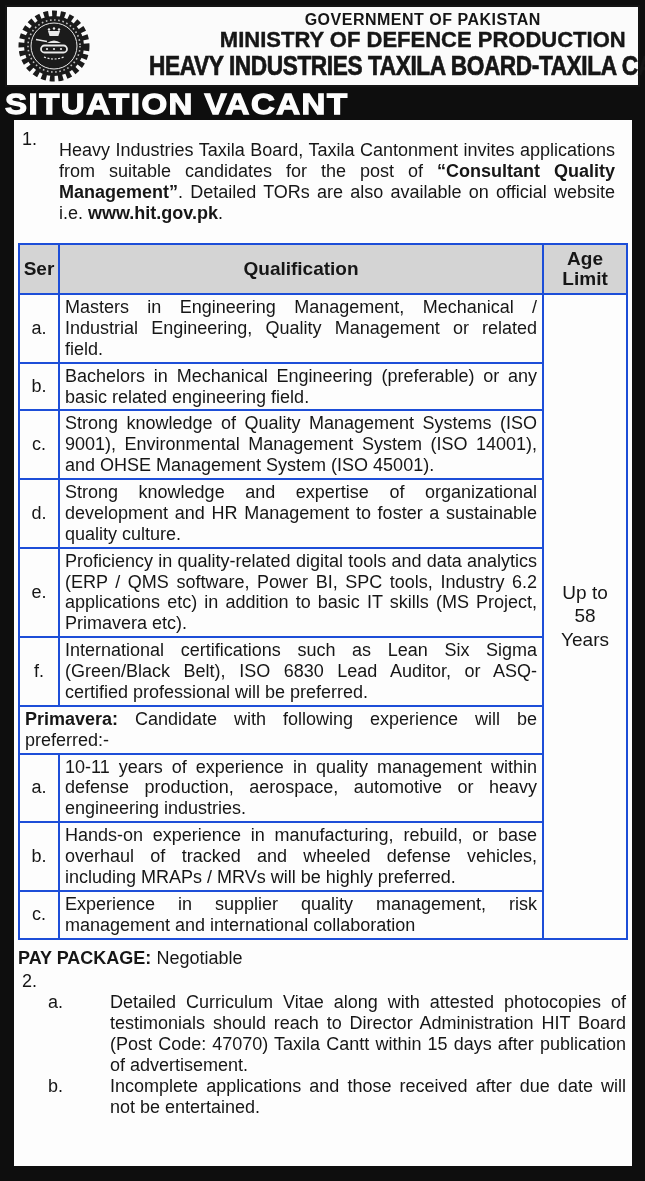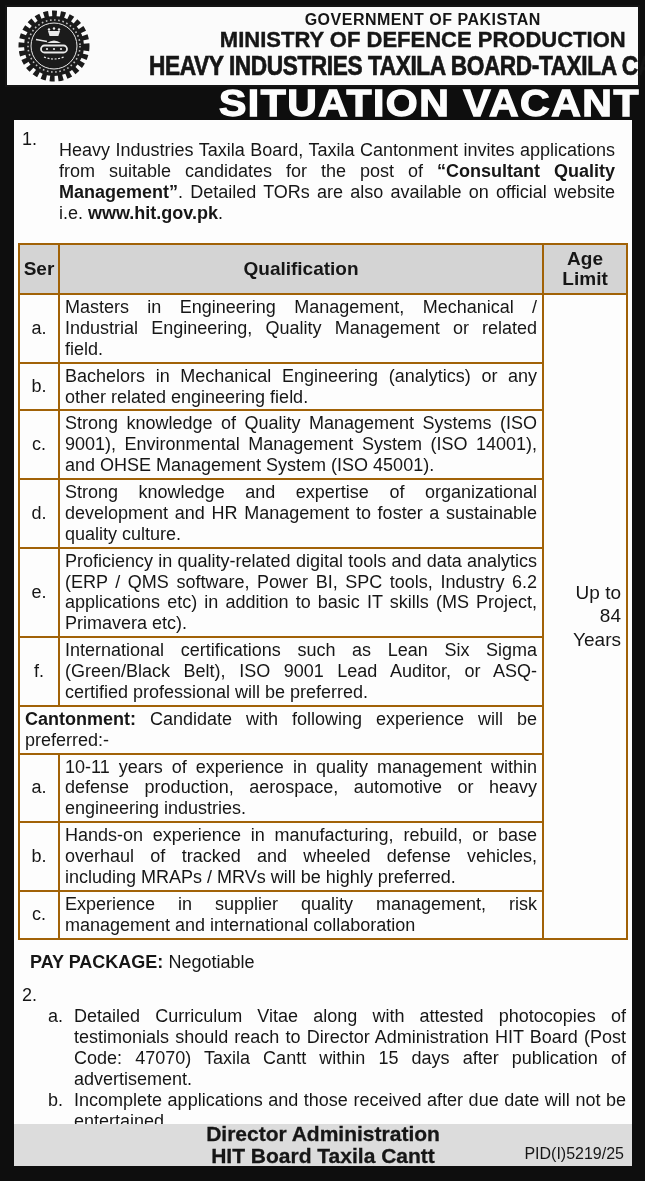--- a/index.html
+++ b/index.html
@@ -28,23 +28,23 @@
   .hdr1{font-size:16px;font-weight:700;letter-spacing:.5px;}
   .hdr2{font-size:22px;font-weight:700;letter-spacing:0;-webkit-text-stroke:.4px #161616;}
   .hdr3{
     font-size:27px;font-weight:700;white-space:nowrap;
     display:inline-block;transform:scaleX(.84);transform-origin:50% 50%;
     -webkit-text-stroke:.7px #161616;letter-spacing:-.5px;
   }
   
   .banner{
     height:33px;flex:0 0 33px;
-    display:flex;align-items:center;justify-content:flex-end;
+    display:flex;align-items:center;justify-content:flex-start;
     background:#0e0e0e;color:#fdfdfd;
-    font-size:41px;font-weight:700;letter-spacing:1.5px;
+    font-size:33px;font-weight:700;letter-spacing:1.5px;
     -webkit-text-stroke:1.4px #fdfdfd;
   }
   .banner span{display:inline-block;transform:scaleY(.92);}
   
   .content{
     background:#fdfdfd;
     margin:0 8px 0 9px;
     flex:1 1 auto;
     box-sizing:border-box;
     padding:9px 4px 4px 4px;
@@ -55,42 +55,42 @@
   .hang .gut{flex:0 0 30px;padding-left:4px;box-sizing:border-box;}
   .hang .txt{flex:1;text-align:justify;padding-right:2px;}
   b,.b{font-weight:700;}
   
   table.vac{
     border-collapse:collapse;
     width:610px;margin:4px 0 8px 0;
     font-size:18px;line-height:1.16;
   }
   table.vac th,table.vac td{
-    border:2px solid #a16207;
+    border:2px solid #1d4ed8;
     padding:2px 5px;
     vertical-align:middle;
     box-sizing:border-box;
   }
   table.vac th{background:#d4d4d4;font-size:19px;line-height:1.05;padding:4px 2px;}
   .col-ser{width:40px;text-align:center;}
   .col-qual{width:486px;}
   .col-age{width:84px;text-align:center;}
   td.qual{text-align:justify;}
   td.ser{text-align:center;}
-  td.age{text-align:right;font-size:19px;line-height:1.25;vertical-align:middle;}
+  td.age{text-align:center;font-size:19px;line-height:1.25;vertical-align:middle;}
   td.exphead{text-align:justify;padding:2px 5px;}
   
-  .details p{margin:12px;text-align:justify;}
+  .details p{margin:0;text-align:justify;}
   .terms-title{display:flex;margin-top:2px;}
   .terms-title .gut{flex:0 0 30px;padding-left:4px;box-sizing:border-box;}
   .terms{margin:0;}
   .term{display:flex;margin:0;}
   .term .spacer{flex:0 0 30px;}
   .term .gut{flex:0 0 26px;}
-  .term .txt{flex:1;text-align:justify;padding-right:2px;}
+  .term .txt{flex:1;text-align:justify;padding-right:2px;margin-left:36px;}
   
   .footer{
     margin:0 8px 0 9px;
     flex:0 0 42px;height:42px;
     background:#dcdcdc;
     position:relative;
     display:flex;flex-direction:column;align-items:center;justify-content:center;
     line-height:1.05;
   }
   .footer .f1,.footer .f2{font-weight:700;font-size:21px;-webkit-text-stroke:.3px #161616;}
@@ -155,45 +155,45 @@
           <tr>
         <th>Ser</th>
         <th>Qualification</th>
         <th>Age Limit</th>
       </tr>
       <tr>
         <td class="ser">a.</td>
         <td class="qual">Masters in Engineering Management, Mechanical / Industrial Engineering, Quality Management or related field.</td>
         <td class="age" rowspan="10">
           <div>Up to</div>
-          <div>84 Years</div>
+          <div>58 Years</div>
         </td>
       </tr>
       <tr>
         <td class="ser">b.</td>
-        <td class="qual">Bachelors in Mechanical Engineering (analytics) or any other related engineering field.</td>
+        <td class="qual">Bachelors in Mechanical Engineering (preferable) or any basic related engineering field.</td>
       </tr>
       <tr>
         <td class="ser">c.</td>
         <td class="qual">Strong knowledge of Quality Management Systems (ISO 9001), Environmental Management System (ISO 14001), and OHSE Management System (ISO 45001).</td>
       </tr>
       <tr>
         <td class="ser">d.</td>
         <td class="qual">Strong knowledge and expertise of organizational development and HR Management to foster a sustainable quality culture.</td>
       </tr>
       <tr>
         <td class="ser">e.</td>
         <td class="qual">Proficiency in quality-related digital tools and data analytics (ERP / QMS software, Power BI, SPC tools, Industry 6.2 applications etc) in addition to basic IT skills (MS Project, Primavera etc).</td>
       </tr>
       <tr>
         <td class="ser">f.</td>
-        <td class="qual">International certifications such as Lean Six Sigma (Green/Black Belt), ISO 9001 Lead Auditor, or ASQ-certified professional will be preferred.</td>
-      </tr>
-      <tr>
-        <td class="exphead" colspan="2"><b>Cantonment:</b><span> Candidate with following experience will be preferred:-</span></td>
+        <td class="qual">International certifications such as Lean Six Sigma (Green/Black Belt), ISO 6830 Lead Auditor, or ASQ-certified professional will be preferred.</td>
+      </tr>
+      <tr>
+        <td class="exphead" colspan="2"><b>Primavera:</b><span> Candidate with following experience will be preferred:-</span></td>
       </tr>
       <tr>
         <td class="ser">a.</td>
         <td class="qual">10-11 years of experience in quality management within defense production, aerospace, automotive or heavy engineering industries.</td>
       </tr>
       <tr>
         <td class="ser">b.</td>
         <td class="qual">Hands-on experience in manufacturing, rebuild, or base overhaul of tracked and wheeled defense vehicles, including MRAPs / MRVs will be highly preferred.</td>
       </tr>
       <tr>
@@ -219,19 +219,14 @@
         <div class="term">
           <span class="spacer"></span>
           <span class="gut">b.</span>
           <span class="txt">Incomplete applications and those received after due date will not be entertained.</span>
         </div>
 
       </div>
     </div>
   </div>
 
-  <div class="footer">
-    <div class="f1">Director Administration</div>
-    <div class="f2">HIT Board Taxila Cantt</div>
-    <div class="pid">PID(I)5219/25</div>
-  </div>
 
 </div>
 
 </body></html>

